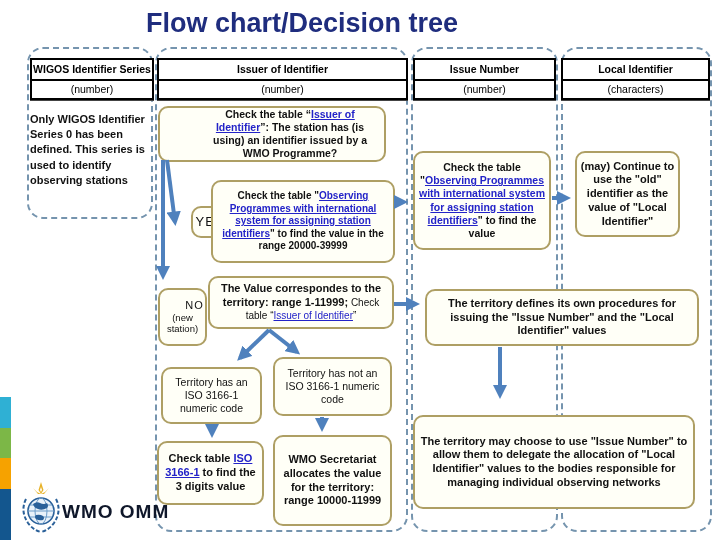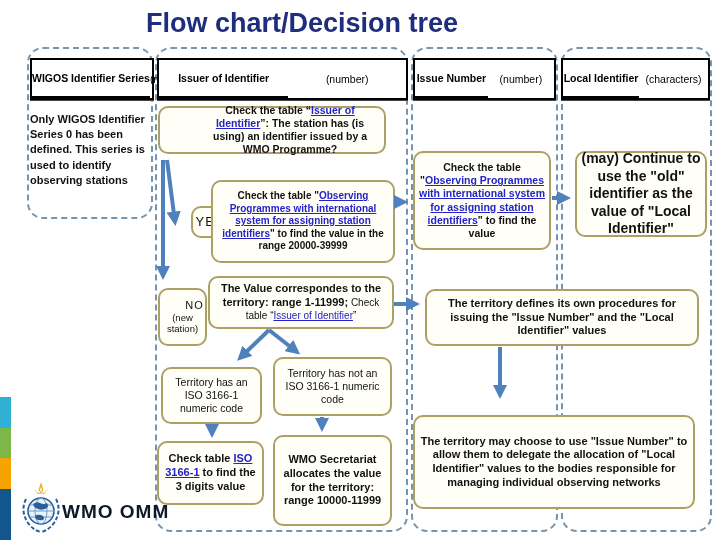--- a/index.html
+++ b/index.html
@@ -18,21 +18,21 @@
   .lane{
     border:2px dashed #7594ae;border-radius:16px;background:transparent;
   }
   .lane1{left:27px;top:47px;width:126px;height:172px;}
   .lane2{left:155px;top:47px;width:253px;height:485px;}
   .lane3{left:411px;top:47px;width:147px;height:485px;}
   .lane4{left:561px;top:47px;width:151px;height:485px;}
   
   .hdr{
     top:58px;height:42px;border:2px solid #000;background:#fff;
-    display:flex;flex-direction:row;z-index:3;
+    display:flex;flex-direction:column;z-index:3;
     box-shadow:0 1px 0 #444;
   }
   .hdr .r1{
     flex:1.1;display:flex;align-items:center;justify-content:center;
     font-weight:bold;font-size:10.5px;border-bottom:2px solid #000;white-space:nowrap;color:#000;
   }
   .hdr .r2{
     flex:1;display:flex;align-items:center;justify-content:center;
     font-size:10.5px;color:#000;white-space:nowrap;
   }
@@ -44,34 +44,34 @@
     font-size:11px;font-weight:bold;color:#111;line-height:1.38;z-index:2;
   }
   
   .bx{
     background:#fffff7;border:2px solid #ae9f64;border-radius:10px;
     display:flex;align-items:center;justify-content:center;flex-direction:column;
     text-align:center;color:#111;font-weight:bold;line-height:1.25;
     padding:2px 3px;z-index:2;
   }
   .lnk{color:#2323c8;text-decoration:underline;cursor:pointer;}
-  .b-check-issuer{left:158px;top:106px;width:228px;height:48px;font-size:10.5px;padding-left:39px;}
+  .b-check-issuer{left:158px;top:106px;width:228px;height:56px;font-size:10.5px;padding-left:39px;}
   .b-yes{left:171px;top:206px;width:38px;height:32px;font-size:13px;font-weight:normal;letter-spacing:1px;margin-left:20px;}
   .b-observing2{left:211px;top:180px;width:184px;height:83px;font-size:10px;}
   .b-no{left:158px;top:288px;width:49px;height:58px;font-weight:normal;}
   .b-no .big{font-size:11px;letter-spacing:1px;margin-left:24px;}
   .b-no .sub{font-size:9.5px;line-height:1.15;}
   .b-value{left:208px;top:276px;width:186px;height:53px;font-size:11px;}
   .b-value .small{font-size:10px;font-weight:normal;}
   .b-terr-yes{left:161px;top:367px;width:101px;height:57px;font-size:10.5px;font-weight:normal;}
   .b-terr-no{left:273px;top:357px;width:119px;height:59px;font-size:10.5px;font-weight:normal;}
   .b-iso{left:157px;top:441px;width:107px;height:64px;font-size:11px;}
   .b-wmo-sec{left:273px;top:435px;width:119px;height:91px;font-size:11px;}
   .b-observing3{left:413px;top:151px;width:138px;height:99px;font-size:10.5px;}
-  .b-continue{left:575px;top:151px;width:132px;height:86px;font-size:14px;}
+  .b-continue{left:575px;top:151px;width:105px;height:86px;font-size:11px;}
   .b-terr-defines{left:425px;top:289px;width:274px;height:57px;font-size:11px;z-index:2;}
   .b-may-choose{left:413px;top:403px;width:282px;height:94px;font-size:11px;margin-top:12px;}
   
   .arrows{left:0;top:0;width:720px;height:540px;z-index:4;pointer-events:none;}
   
   .strip{left:0;width:11px;z-index:1;}
   .s1{top:397px;height:31px;background:#2fb0d4;}
   .s2{top:428px;height:30px;background:#7cb747;}
   .s3{top:458px;height:31px;background:#f6a200;}
   .s4{top:489px;height:51px;background:#13568e;}

